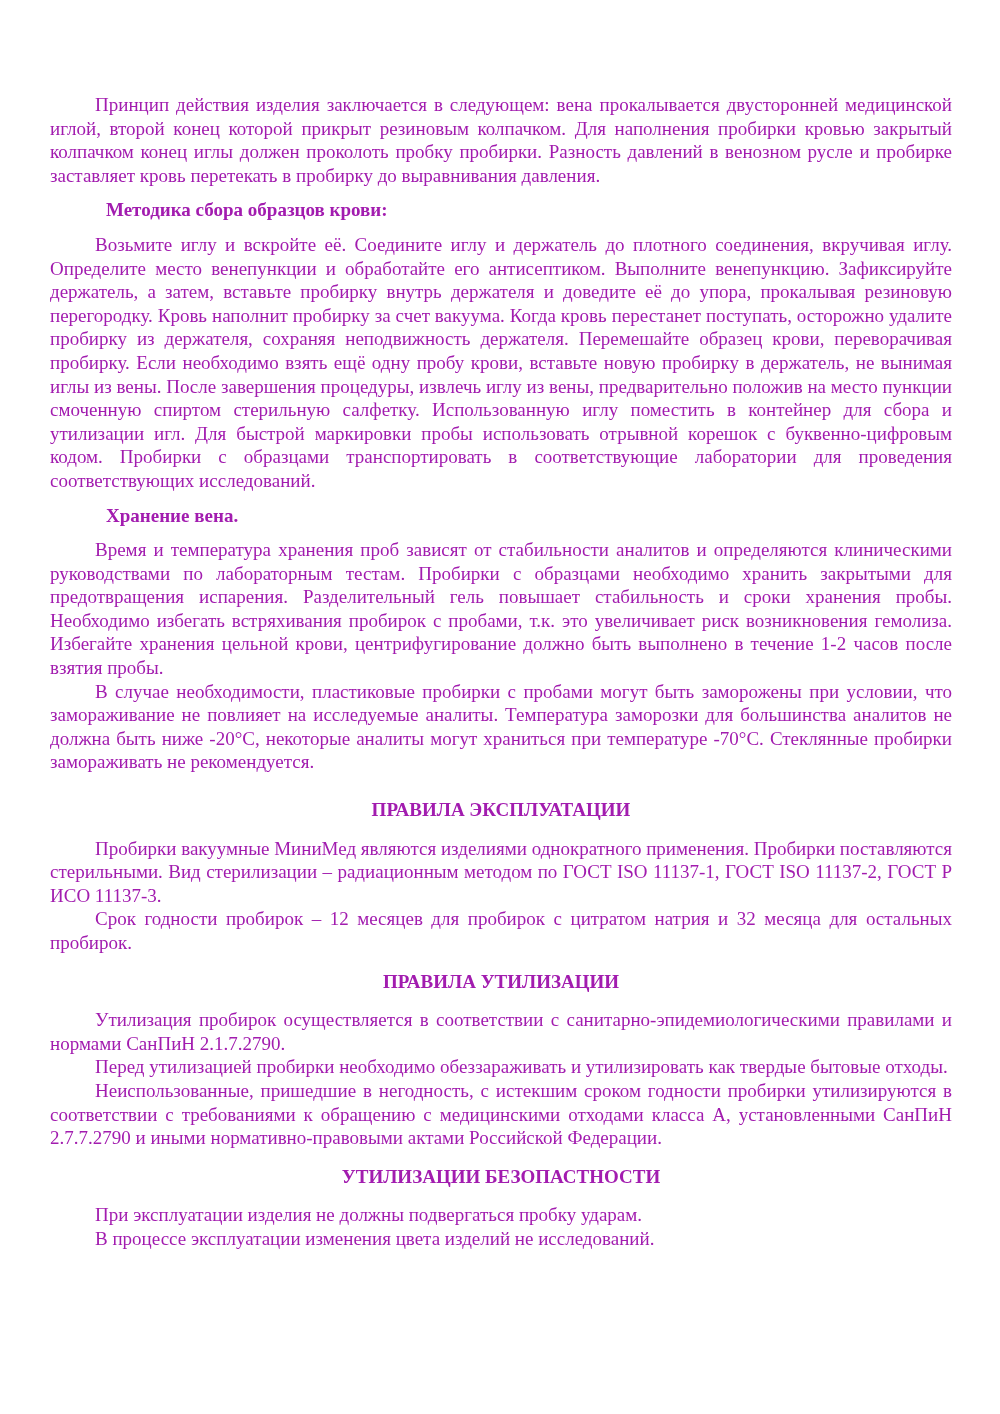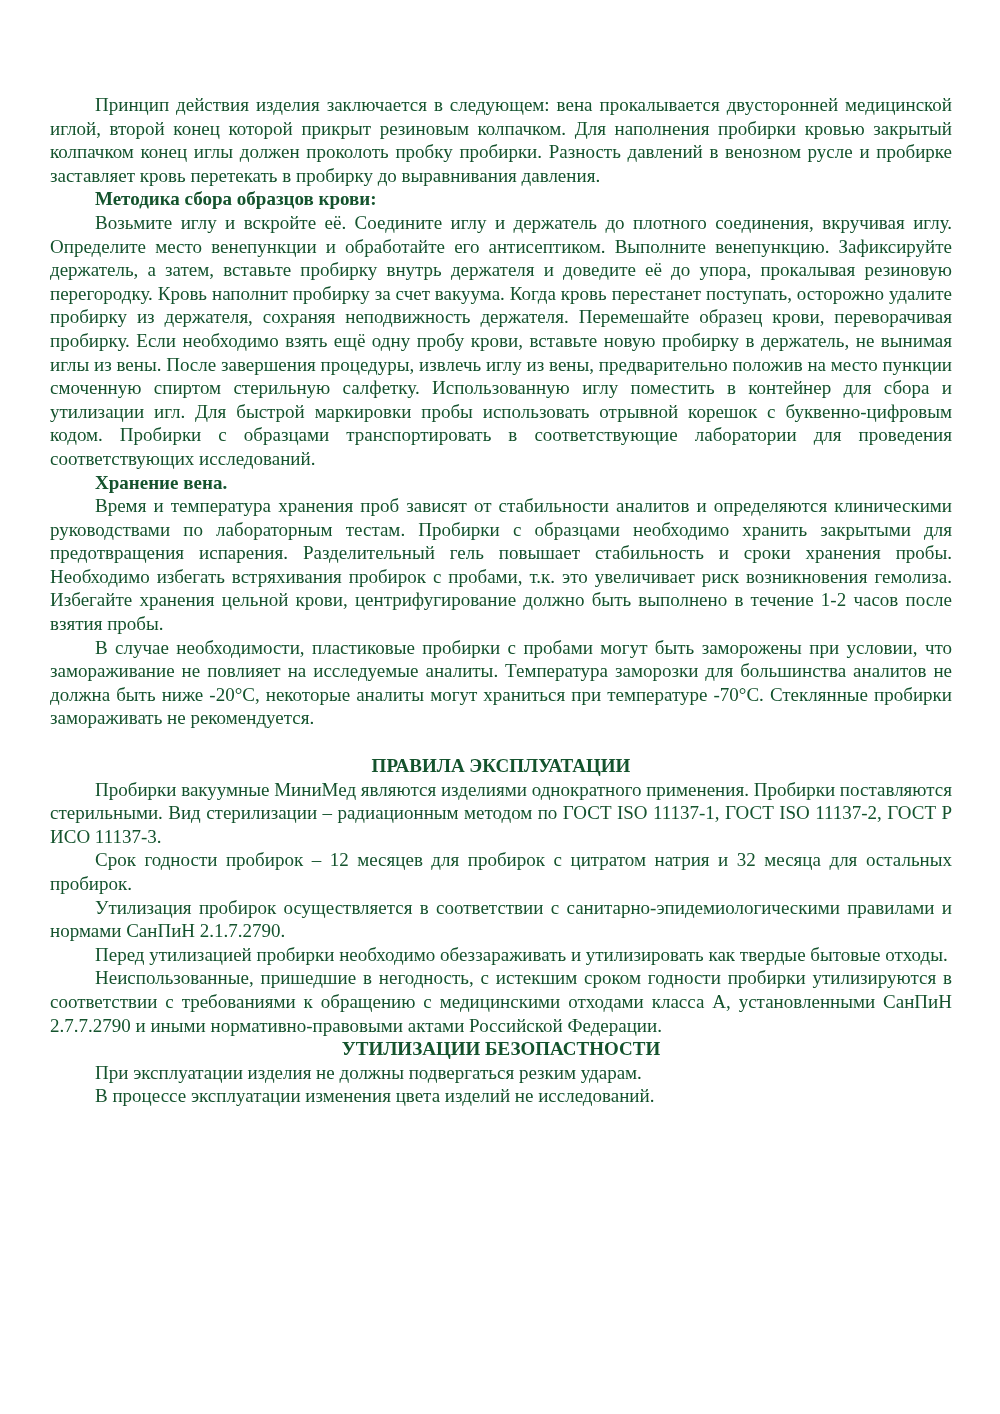--- a/index.html
+++ b/index.html
@@ -6,39 +6,39 @@
       margin: 0;
       padding: 0;
       background: #ffffff;
     }
     .page {
       width: 1000px;
       height: 1414px;
       box-sizing: border-box;
       padding: 93px 48px 0 50px;
       background: #ffffff;
-      color: #14532d;
+      color: #a21caf;
       font-family: "Liberation Serif", "DejaVu Serif", serif;
       font-size: 19px;
       line-height: 23.6px;
       overflow: hidden;
     }
     .para {
       margin: 0;
       text-align: justify;
       text-indent: 45px;
     }
     .subhead {
-      margin: 0;
+      margin: 11px;
       font-weight: bold;
       text-align: left;
       text-indent: 45px;
     }
     .centerhead {
-      margin: 0;
+      margin: 15px;
       font-weight: bold;
       text-align: center;
       text-indent: 0;
     }
     .gap-before {
       margin-top: 24px;
     }
   </style>
 </head>
 <body>
@@ -46,19 +46,20 @@
 <div class="page">
   <p class="para">Принцип действия изделия заключается в следующем: вена прокалывается двусторонней медицинской иглой, второй конец которой прикрыт резиновым колпачком. Для наполнения пробирки кровью закрытый колпачком конец иглы должен проколоть пробку пробирки. Разность давлений в венозном русле и пробирке заставляет кровь перетекать в пробирку до выравнивания давления.</p>
   <p class="subhead">Методика сбора образцов крови:</p>
   <p class="para">Возьмите иглу и вскройте её. Соедините иглу и держатель до плотного соединения, вкручивая иглу. Определите место венепункции и обработайте его антисептиком. Выполните венепункцию. Зафиксируйте держатель, а затем, вставьте пробирку внутрь держателя и доведите её до упора, прокалывая резиновую перегородку. Кровь наполнит пробирку за счет вакуума. Когда кровь перестанет поступать, осторожно удалите пробирку из держателя, сохраняя неподвижность держателя. Перемешайте образец крови, переворачивая пробирку. Если необходимо взять ещё одну пробу крови, вставьте новую пробирку в держатель, не вынимая иглы из вены. После завершения процедуры, извлечь иглу из вены, предварительно положив на место пункции смоченную спиртом стерильную салфетку. Использованную иглу поместить в контейнер для сбора и утилизации игл. Для быстрой маркировки пробы использовать отрывной корешок с буквенно-цифровым кодом. Пробирки с образцами транспортировать в соответствующие лаборатории для проведения соответствующих исследований.</p>
   <p class="subhead">Хранение вена.</p>
   <p class="para">Время и температура хранения проб зависят от стабильности аналитов и определяются клиническими руководствами по лабораторным тестам. Пробирки с образцами необходимо хранить закрытыми для предотвращения испарения. Разделительный гель повышает стабильность и сроки хранения пробы. Необходимо избегать встряхивания пробирок с пробами, т.к. это увеличивает риск возникновения гемолиза. Избегайте хранения цельной крови, центрифугирование должно быть выполнено в течение 1-2 часов после взятия пробы.</p>
   <p class="para">В случае необходимости, пластиковые пробирки с пробами могут быть заморожены при условии, что замораживание не повлияет на исследуемые аналиты. Температура заморозки для большинства аналитов не должна быть ниже -20°С, некоторые аналиты могут храниться при температуре -70°С. Стеклянные пробирки замораживать не рекомендуется.</p>
   <p class="centerhead gap-before">ПРАВИЛА ЭКСПЛУАТАЦИИ</p>
   <p class="para">Пробирки вакуумные МиниМед являются изделиями однократного применения. Пробирки поставляются стерильными. Вид стерилизации – радиационным методом по ГОСТ ISO 11137-1, ГОСТ ISO 11137-2, ГОСТ Р ИСО 11137-3.</p>
   <p class="para">Срок годности пробирок – 12 месяцев для пробирок с цитратом натрия и 32 месяца для остальных пробирок.</p>
+  <p class="centerhead">ПРАВИЛА УТИЛИЗАЦИИ</p>
   <p class="para">Утилизация пробирок осуществляется в соответствии с санитарно-эпидемиологическими правилами и нормами СанПиН 2.1.7.2790.</p>
   <p class="para">Перед утилизацией пробирки необходимо обеззараживать и утилизировать как твердые бытовые отходы.</p>
   <p class="para">Неиспользованные, пришедшие в негодность, с истекшим сроком годности пробирки утилизируются в соответствии с требованиями к обращению с медицинскими отходами класса А, установленными СанПиН 2.7.7.2790 и иными нормативно-правовыми актами Российской Федерации.</p>
   <p class="centerhead">УТИЛИЗАЦИИ БЕЗОПАСТНОСТИ</p>
-  <p class="para">При эксплуатации изделия не должны подвергаться резким ударам.</p>
+  <p class="para">При эксплуатации изделия не должны подвергаться пробку ударам.</p>
   <p class="para">В процессе эксплуатации изменения цвета изделий не исследований.</p>
 </div>
 
 </body></html>

